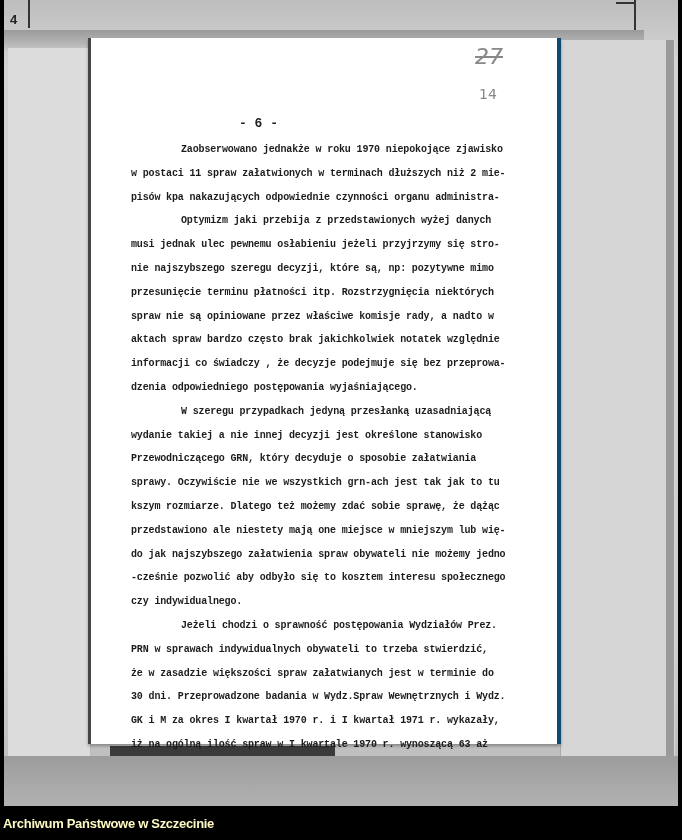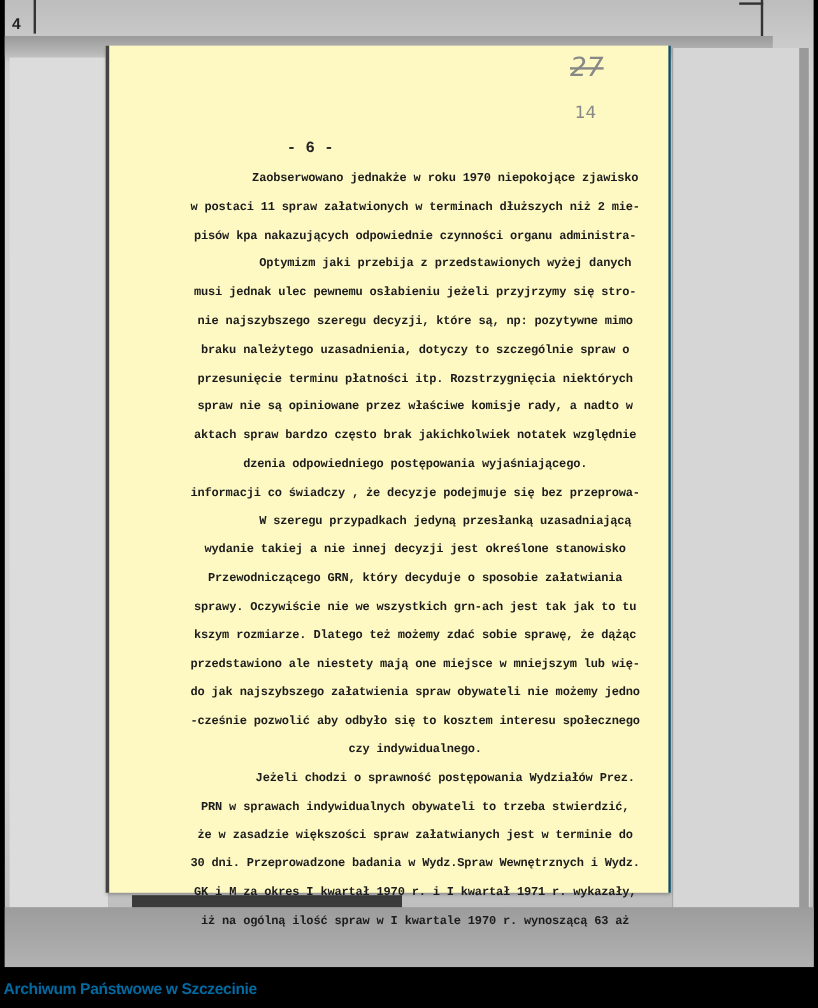--- a/index.html
+++ b/index.html
@@ -32,23 +32,22 @@
   }
   .back-page-right-edge {
     position: absolute; left: 666px; top: 40px; width: 8px; height: 720px;
     background: #9a9a9a;
   }
   .under-shadow {
     position: absolute; left: 110px; top: 746px; width: 225px; height: 10px; background: #3a3a3a;
   }
   .page {
     position: absolute; left: 88px; top: 38px; width: 466px; height: 706px;
-    background: #fef9c3; border-left: 3px solid #444; border-right: 2px solid #0c4a6e;
+    background: #ffffff; border-left: 3px solid #444; border-right: 4px solid #0c4a6e;
     box-shadow: 0 2px 3px rgba(0,0,0,0.3);
-    text-align: center;
   }
   .pencil-mark {
     position: absolute; font-family: "DejaVu Sans", sans-serif; color: #888; font-weight: normal;
   }
   .pencil-top { left: 384px; top: 6px; font-size: 22px; font-style: italic; text-decoration: line-through; }
   .pencil-num { left: 388px; top: 48px; font-size: 14px; }
   .page-number {
     position: absolute; left: 148px; top: 78px; font-size: 13px; color: #222; font-weight: bold;
   }
   .text-body {
@@ -59,21 +58,21 @@
   .indent { padding-left: 50px; }
   .floor {
     position: absolute; left: 4px; top: 756px; width: 674px; height: 50px;
     background: linear-gradient(180deg, #9c9c9c, #b2b2b2);
   }
   .caption-bar {
     position: absolute; left: 0; top: 806px; width: 682px; height: 34px; background: #000;
   }
   .caption {
     position: absolute; left: 3px; top: 10px; font-family: "Liberation Sans", sans-serif;
-    font-size: 13px; color: #0369a1; font-weight: bold; letter-spacing: -0.3px;
+    font-size: 13px; color: #fef9c3; font-weight: bold; letter-spacing: -0.3px;
   }
 </style>
 </head>
 <body>
 
 <div class="scan">
   <div class="frame-mark-left"></div>
   <div class="frame-mark-right"></div>
   <div class="frame-mark-right-top"></div>
   <div class="frame-number">4</div>
@@ -89,26 +88,25 @@
   <div class="pencil-mark pencil-top">27</div>
   <div class="pencil-mark pencil-num">14</div>
   <div class="page-number">- 6 -</div>
   <div class="text-body" id="text-body">
       <span class="line indent">Zaobserwowano jednakże w roku 1970 niepokojące zjawisko</span>
       <span class="line">w postaci 11 spraw załatwionych w terminach dłuższych niż 2 mie-</span>
       <span class="line">pisów kpa nakazujących odpowiednie czynności organu administra-</span>
       <span class="line indent">Optymizm jaki przebija z przedstawionych wyżej danych</span>
       <span class="line">musi jednak ulec pewnemu osłabieniu jeżeli przyjrzymy się stro-</span>
       <span class="line">nie najszybszego szeregu decyzji, które są, np: pozytywne mimo</span>
-      <span class="line">braku należytego uzasadnienia, dotyczy to szczególnie spraw o</span>
       <span class="line">przesunięcie terminu płatności itp. Rozstrzygnięcia niektórych</span>
       <span class="line">spraw nie są opiniowane przez właściwe komisje rady, a nadto w</span>
       <span class="line">aktach spraw bardzo często brak jakichkolwiek notatek względnie</span>
+      <span class="line">informacji co świadczy , że decyzje podejmuje się bez przeprowa-</span>
       <span class="line">dzenia odpowiedniego postępowania wyjaśniającego.</span>
-      <span class="line">informacji co świadczy , że decyzje podejmuje się bez przeprowa-</span>
       <span class="line indent">W szeregu przypadkach jedyną przesłanką uzasadniającą</span>
       <span class="line">wydanie takiej a nie innej decyzji jest określone stanowisko</span>
       <span class="line">Przewodniczącego GRN, który decyduje o sposobie załatwiania</span>
       <span class="line">sprawy. Oczywiście nie we wszystkich grn-ach jest tak jak to tu</span>
       <span class="line">kszym rozmiarze. Dlatego też możemy zdać sobie sprawę, że dążąc</span>
       <span class="line">przedstawiono ale niestety mają one miejsce w mniejszym lub wię-</span>
       <span class="line">do jak najszybszego załatwienia spraw obywateli nie możemy jedno</span>
       <span class="line">-cześnie pozwolić aby odbyło się to kosztem interesu społecznego</span>
       <span class="line">czy indywidualnego.</span>
       <span class="line indent">Jeżeli chodzi o sprawność postępowania Wydziałów Prez.</span>

